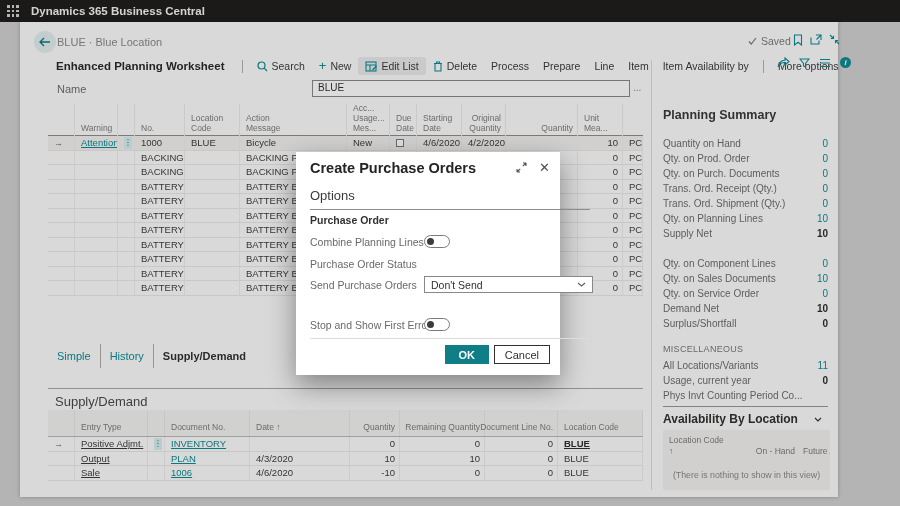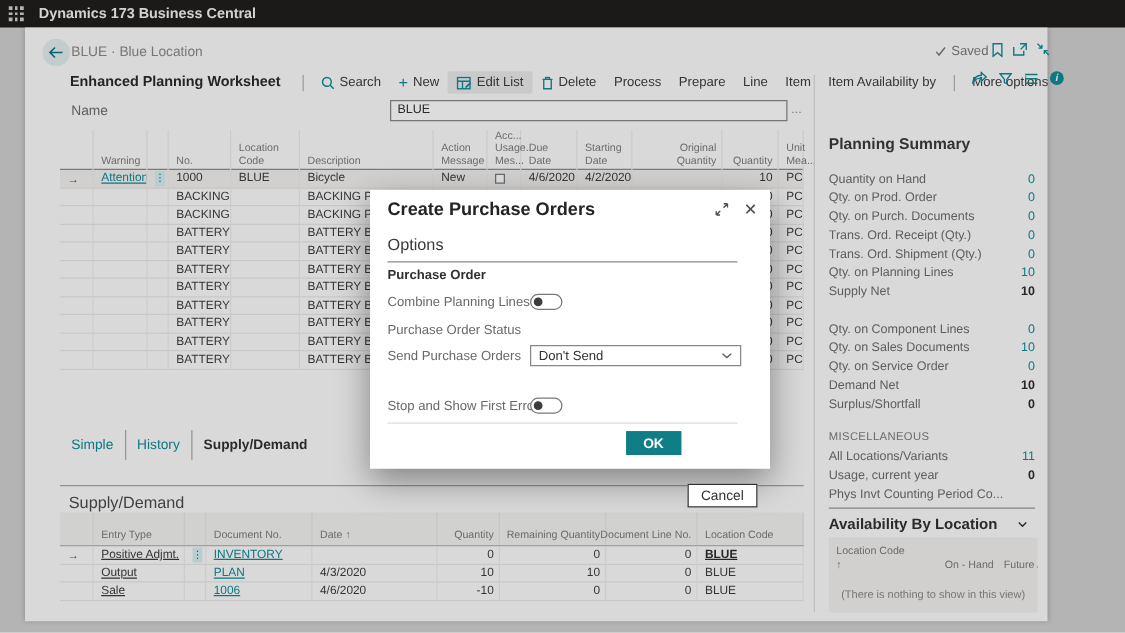--- a/index.html
+++ b/index.html
@@ -89,58 +89,58 @@
   .pdivider { position:absolute; left:663px; top:406px; width:165px; height:1px; background:#989796; }
   .avail-title { position:absolute; left:663px; top:412px; font-size:12px; font-weight:bold; color:#323130; display:flex; gap:16px; align-items:center; }
   .avail-card { position:absolute; left:663px; top:430px; width:167px; height:60px; background:#f0efee; overflow:hidden; }
   .avail-head { position:absolute; left:6px; top:5px; font-size:8.5px; color:#7c7b7a; line-height:1.3; }
   .avail-onhand { position:absolute; left:72px; top:16px; width:60px; text-align:right; font-size:8.5px; color:#7c7b7a; }
   .avail-future { position:absolute; left:140px; top:16px; font-size:8.5px; color:#7c7b7a; white-space:nowrap; }
   .avail-empty { position:absolute; left:0; top:40px; width:100%; text-align:center; font-size:8.8px; color:#8a8886; }
 
   
   .dim { position:absolute; left:0; top:0; width:900px; height:506px; background:rgba(0,0,0,0.13); z-index:50; }
-  .dialog { position:absolute; left:296px; top:152px; width:320px; height:223px; background:#ffffff; z-index:60; box-shadow:0 10px 26px rgba(0,0,0,.4); }
+  .dialog { position:absolute; left:296px; top:152px; width:264px; height:223px; background:#ffffff; z-index:60; box-shadow:0 10px 26px rgba(0,0,0,.4); }
   .dlg-title { position:absolute; left:14px; top:8px; font-size:14.5px; font-weight:bold; color:#252423; }
   .dlg-icons { position:absolute; right:10px; top:9px; display:flex; gap:12px; color:#4f4e4d; align-items:center; }
   .dlg-close { font-size:13px; line-height:13px; }
   .dlg-section { position:absolute; left:14px; top:36px; width:280px; font-size:13px; color:#3b3a39; border-bottom:1px solid #8d8c8b; padding-bottom:6px; }
   .dlg-group { position:absolute; left:14px; top:62px; font-size:10.5px; font-weight:bold; color:#323130; }
   .drow { position:absolute; left:14px; width:283px; display:flex; align-items:center; }
   .dlabel { width:114px; display:flex; align-items:center; font-size:10.5px; color:#6a6968; flex:none; }
   .dlabel span { white-space:nowrap; }
   .dots { flex:1; border-top:2px dotted #c6c5c4; margin:0 6px 0 5px; height:0; transform:translateY(1px); }
   .toggle { width:26px; height:13px; border:1px solid #7a7978; border-radius:7px; background:#fff; position:relative; flex:none; }
   .toggle .knob { position:absolute; left:2px; top:2px; width:7px; height:7px; border-radius:50%; background:#3d3c3b; }
   .dselect { flex:1; height:17px; border:1px solid #8a8886; background:#fff; font-size:10.5px; color:#323130; display:flex; align-items:center; justify-content:space-between; padding:0 6px; }
   .dselect .chev { color:#605e5c; }
   .dlg-hr { position:absolute; left:14px; top:186px; width:280px; height:1px; background:#dddcdb; }
   .dlg-btns { position:absolute; right:10px; top:193px; display:flex; gap:5px; }
   .btn { height:19px; min-width:44px; font-size:11px; display:flex; align-items:center; justify-content:center; padding:0 10px; }
   .btn-ok { background:#0f7e87; color:#fff; border:1px solid #0f7e87; font-weight:bold; }
-  .btn-cancel { background:#fff; color:#323130; border:1px solid #323130;margin-top:42px; }
+  .btn-cancel { background:#fff; color:#323130; border:1px solid #323130; }
 
   svg { display:block; }
 </style>
 </head>
 <body>
 
 <div class="appbar">
   <div class="waffle">
       <i></i>
       <i></i>
       <i></i>
       <i></i>
       <i></i>
       <i></i>
       <i></i>
       <i></i>
       <i></i>
     </div>
-  <div class="appbar-title">Dynamics 173 Business Central</div>
+  <div class="appbar-title">Dynamics 365 Business Central</div>
 </div>
 
 <div class="card"></div>
 
 <div class="back-btn">
   <svg width="12" height="10" viewBox="0 0 12 10" fill="none" stroke="currentColor" stroke-width="1.3">
       <path d="M11 5H1M5 1L1 5l4 4"></path>
     </svg>
 </div>
 <div class="breadcrumb">BLUE · Blue Location</div>
@@ -231,21 +231,20 @@
 <div class="name-input">BLUE</div>
 <div class="assist-dots">...</div>
 
 <div class="mtable">
   <div class="mgrid mhead">
     <div></div>
     <div>Warning</div>
     <div></div>
     <div>No.</div>
     <div>Location Code</div>
-    <div>Description</div>
     <div>Action
 Message</div>
     <div>Acc...
 Usage...
 Mes...</div>
     <div>Due Date</div>
     <div>Starting
 Date</div>
     <div class="r">Original
 Quantity</div>

